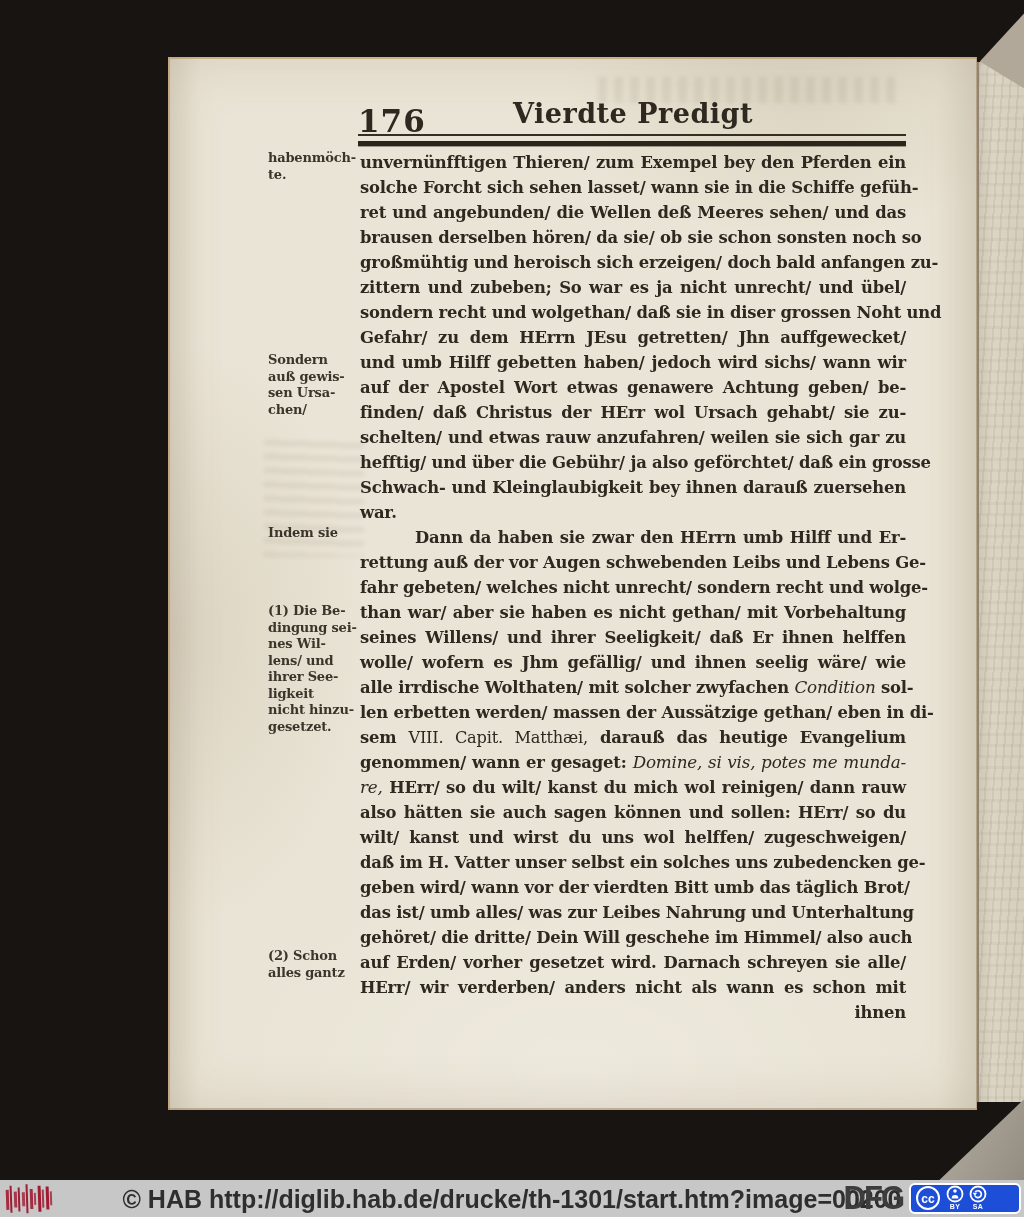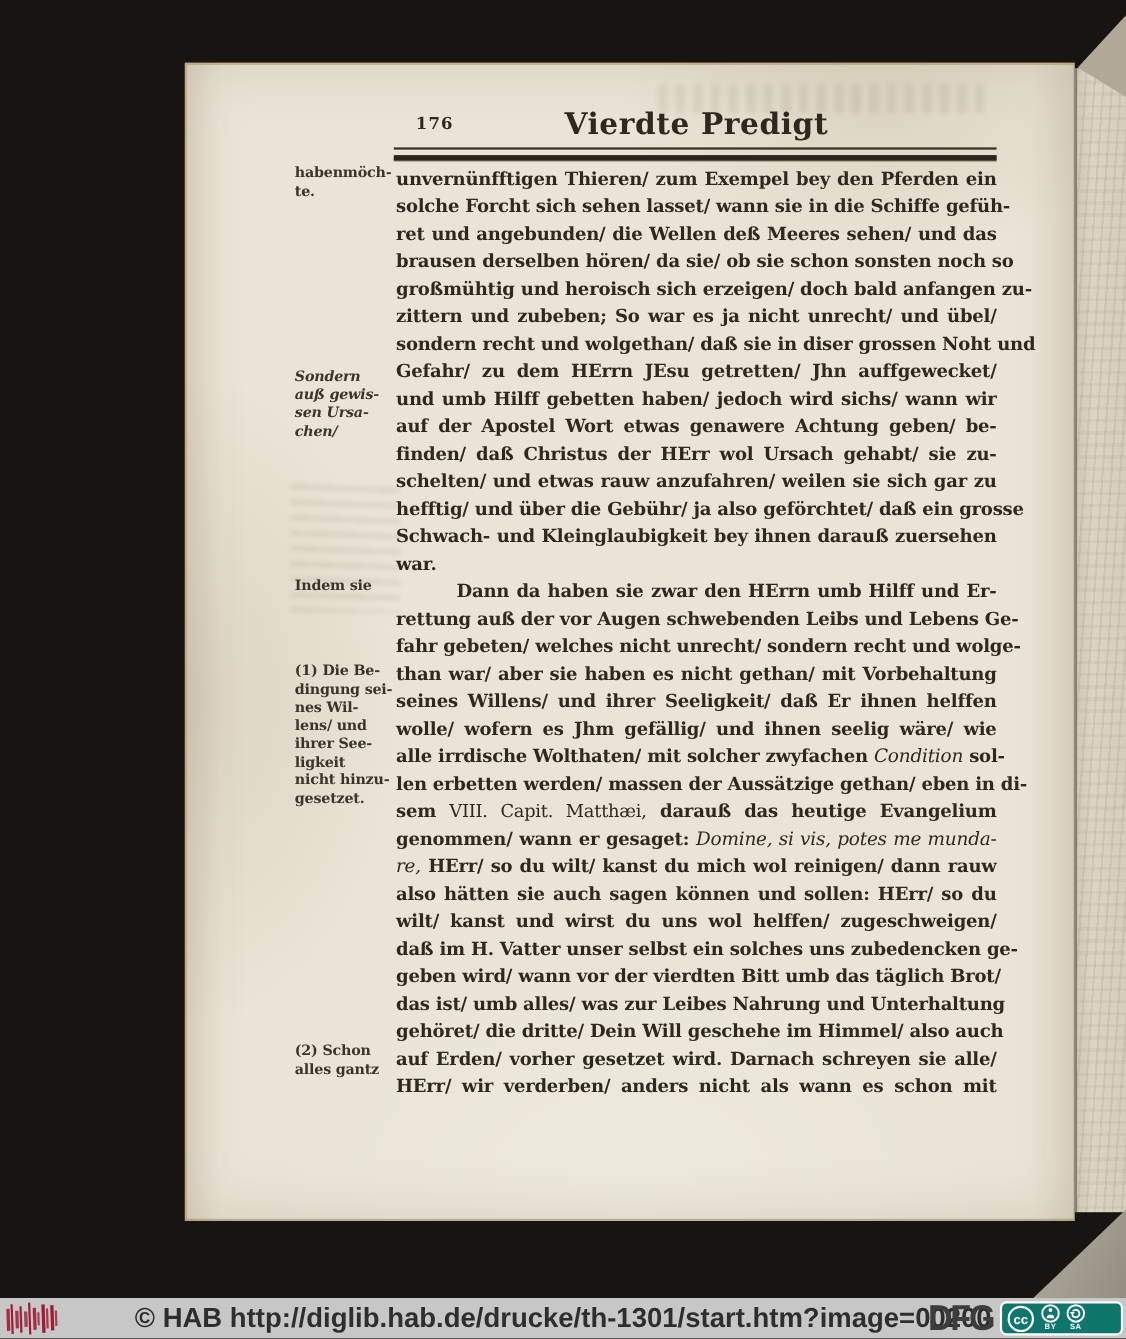--- a/index.html
+++ b/index.html
@@ -11,22 +11,22 @@
          font-family:"DejaVu Serif",serif;}
   
   .page{position:absolute;left:168px;top:57px;width:809px;height:1053px;
         background:
           radial-gradient(ellipse 340px 200px at 78% 4%, rgba(160,145,110,0.18), transparent 70%),
           radial-gradient(ellipse 260px 420px at 2% 55%, rgba(140,120,85,0.14), transparent 70%),
           radial-gradient(ellipse 500px 300px at 50% 96%, rgba(255,255,255,0.20), transparent 70%),
           linear-gradient(90deg,#ddd6c5 0,var(--paper) 4%,var(--paper) 95%,#ded7c6 100%);
         box-shadow: inset 2px 2px 0 rgba(186,143,90,0.55), inset -1px -2px 0 rgba(150,120,80,0.45),
                     inset 0 0 55px rgba(115,95,65,0.18);}
-  .pagenum{position:absolute;left:190px;top:46px;font-size:15px;font-weight:bold;color:var(--ink);
-           letter-spacing:1px;margin-left:20px;}
+  .pagenum{position:absolute;left:190px;top:46px;font-size:31px;font-weight:bold;color:var(--ink);
+           letter-spacing:1px;}
   .running{position:absolute;left:192px;top:41px;width:546px;text-align:center;font-size:27px;
            font-weight:bold;color:var(--ink);letter-spacing:0.5px;}
   .rule-thin{position:absolute;left:190px;top:77px;width:548px;height:2px;background:#352e24;}
   .rule-thick{position:absolute;left:190px;top:84px;width:548px;height:5px;background:#2b251c;
               box-shadow:0 1px 0 rgba(43,37,28,0.4);}
   
   .mnote{position:absolute;left:100px;width:92px;font-size:13px;line-height:16.5px;
          font-weight:bold;color:#3b342a;letter-spacing:-0.2px;}
   
   .bodycol{position:absolute;left:192px;top:93px;width:546px;}
@@ -59,23 +59,23 @@
         clip-path:polygon(100% 6%,100% 100%,10% 100%);}
   
   .footerbar{position:absolute;left:0;bottom:0;width:1024px;height:37px;background:var(--footer);}
   .hab{position:absolute;left:5px;top:3px;}
   .attr{position:absolute;left:50%;top:50%;transform:translate(-50%,-50%);
         font-family:"Liberation Sans",sans-serif;font-weight:bold;font-size:25px;color:#2e2e2e;
         white-space:nowrap;}
   .dfg{position:absolute;right:121px;top:1px;font-family:"Liberation Sans",sans-serif;
        font-weight:bold;font-size:31px;color:var(--dfg);letter-spacing:-2px;
        transform:scaleY(1.05);}
-  .ccbadge{position:absolute;right:3px;top:3px;width:112px;height:31px;background:#0f766e;
+  .ccbadge{position:absolute;right:3px;top:3px;width:112px;height:31px;background:#1d4ed8;
         border:2px solid #fff;border-radius:6px;box-sizing:border-box;display:flex;
-        align-items:center;}
+        align-items:flex-start;}
   .cccol{display:flex;flex-direction:column;align-items:center;justify-content:flex-start;
         height:27px;margin-left:5px;}
   .cclabel{font-family:"Liberation Sans",sans-serif;font-size:7px;font-weight:bold;color:#fff;
         line-height:7px;letter-spacing:0.5px;}
 </style>
 </head>
 <body>
 
 <div class="stage">
 
@@ -84,21 +84,21 @@
     <div class="ghost2"></div>
     <div class="pagenum">176</div>
     <div class="running">Vierdte Predigt</div>
     <div class="rule-thin"></div>
     <div class="rule-thick"></div>
     <div id="margins">
         <div class="mnote" style="top: 93px;">
           <div>habenmöch-</div>
           <div>te.</div>
         </div>
-        <div class="mnote" style="top: 278px; font-style: italic;">
+        <div class="mnote" style="top: 295px;">
           <div>Sondern</div>
           <div>auß gewis-</div>
           <div>sen Ursa-</div>
           <div>chen/</div>
         </div>
         <div class="mnote" style="top: 468px;">
           <div>Indem sie</div>
         </div>
         <div class="mnote" style="top: 546px;">
           <div>(1) Die Be-</div>
@@ -143,20 +143,21 @@
         <div class="bline"><span class="f">genommen/ wann er gesaget: </span><span class="i">Domine, si vis, potes me munda-</span></div>
         <div class="bline"><span class="i">re,</span><span class="f"> HErr/ so du wilt/ kanst du mich wol reinigen/ dann rauw</span></div>
         <div class="bline"><span class="f">also hätten sie auch sagen können und sollen: HErr/ so du</span></div>
         <div class="bline"><span class="f">wilt/ kanst und wirst du uns wol helffen/ zugeschweigen/</span></div>
         <div class="bline"><span class="f">daß im H. Vatter unser selbst ein solches uns zubedencken ge-</span></div>
         <div class="bline"><span class="f">geben wird/ wann vor der vierdten Bitt umb das täglich Brot/</span></div>
         <div class="bline"><span class="f">das ist/ umb alles/ was zur Leibes Nahrung und Unterhaltung</span></div>
         <div class="bline"><span class="f">gehöret/ die dritte/ Dein Will geschehe im Himmel/ also auch</span></div>
         <div class="bline"><span class="f">auf Erden/ vorher gesetzet wird.  Darnach schreyen sie alle/</span></div>
         <div class="bline"><span class="f">HErr/ wir verderben/ anders nicht als wann es schon mit</span></div>
+        <div class="bline catch"><span class="f">ihnen</span></div>
       </div>
   </div>
 
   <div class="fore-edge"></div>
   <div class="wedge-top"></div>
   <div class="wedge-bottom"></div>
 
   <div class="footerbar">
     <svg class="hab" width="54" height="31" viewBox="0 0 54 31">
       <g fill="#9e1d33" transform="rotate(-2 27 15)">

